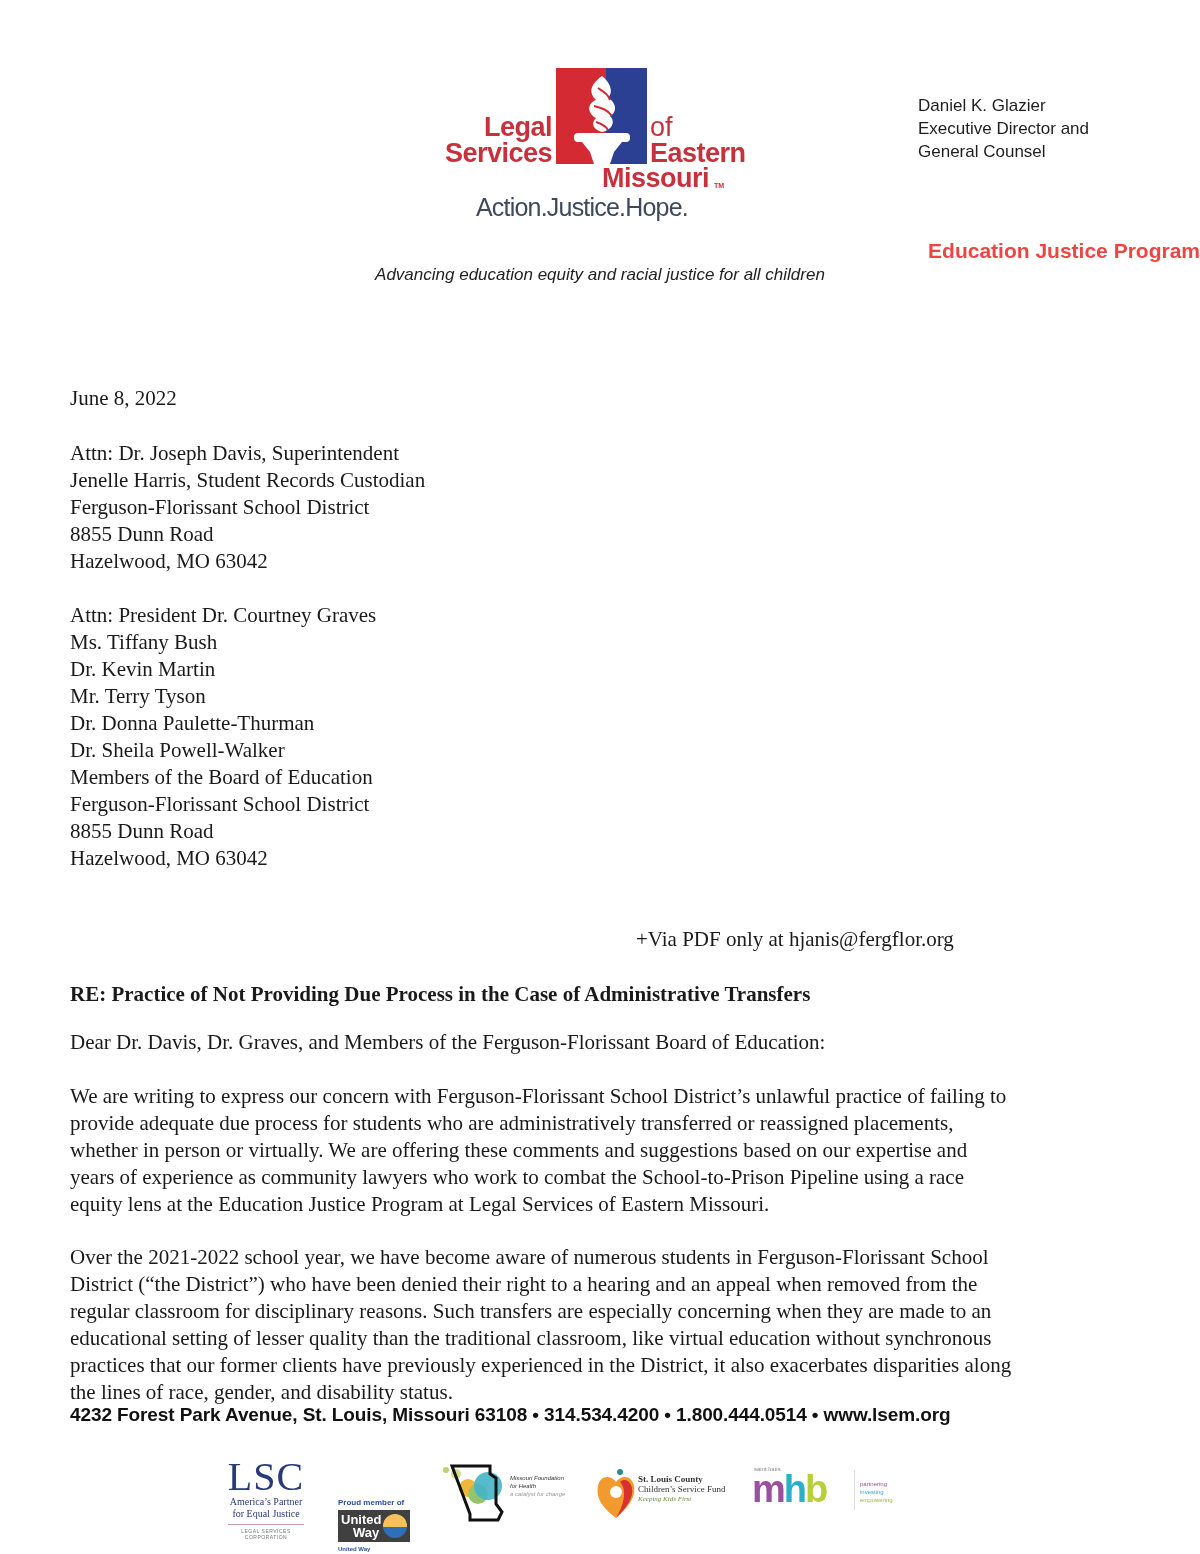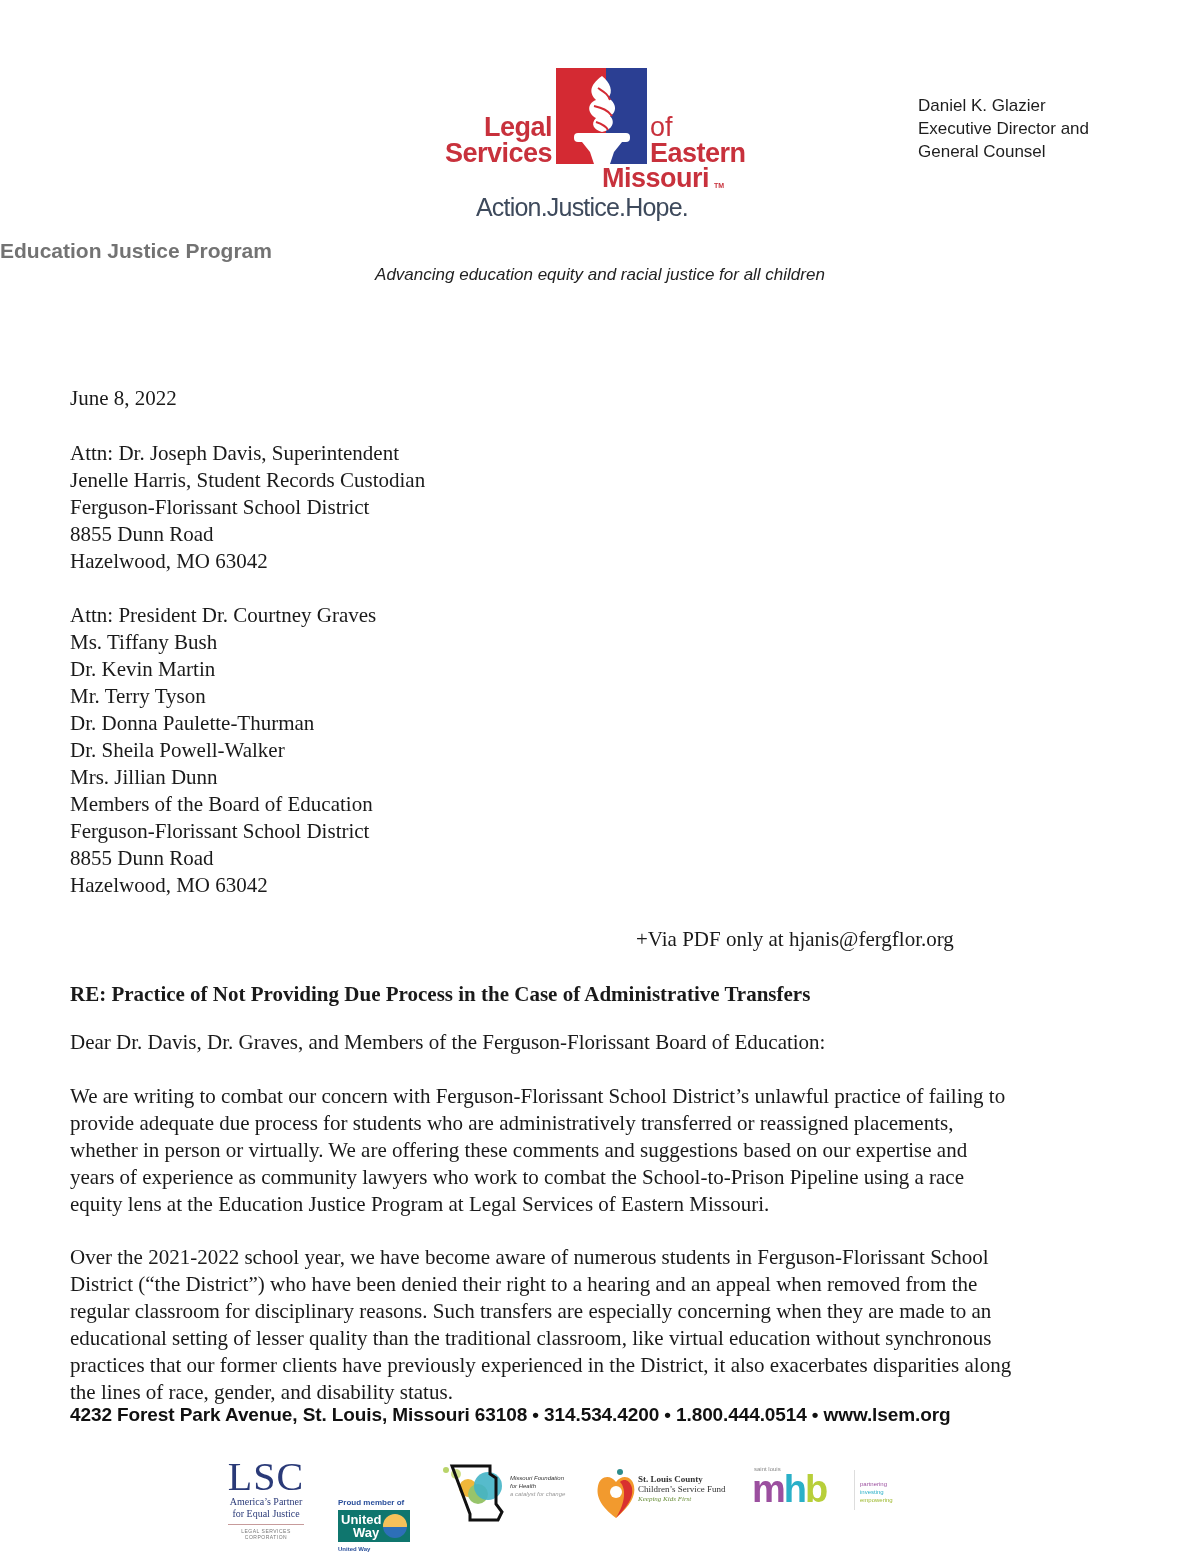--- a/index.html
+++ b/index.html
@@ -14,21 +14,21 @@
   .logo .legal { position: absolute; left: 44px; top: 46px; font: bold 27px/26px "Liberation Sans", sans-serif; color: #c8313c; text-align: right; width: 72px; letter-spacing: -0.5px; }
   .logo .services { position: absolute; left: 4px; top: 72px; font: bold 27px/26px "Liberation Sans", sans-serif; color: #c8313c; text-align: right; width: 112px; letter-spacing: -0.5px; }
   .logo .of { position: absolute; left: 214px; top: 46px; font: 27px/26px "Liberation Sans", sans-serif; color: #c8313c; }
   .logo .eastern { position: absolute; left: 214px; top: 72px; font: bold 27px/26px "Liberation Sans", sans-serif; color: #c8313c; letter-spacing: -0.5px; }
   .logo .missouri { position: absolute; left: 166px; top: 97px; font: bold 27px/26px "Liberation Sans", sans-serif; color: #c8313c; letter-spacing: -0.5px; text-align: center; }
   .logo .tm { position: absolute; left: 278px; top: 114px; font: bold 7px "Liberation Sans", sans-serif; color: #c8313c; }
   .logo .tagline { position: absolute; left: 40px; top: 124px; font: 25px/30px "Liberation Sans", sans-serif; color: #3e4a5c; letter-spacing: -0.8px; }
 
   .exec { left: 918px; top: 94px; font: 17px/23px "Liberation Sans", sans-serif; color: #1e1e1e; }
 
-  .program { left: 0; width: 1200px; top: 238px; text-align: left; font: bold 21px/26px "Liberation Sans", sans-serif; color: #737373; }
+  .program { left: 0; width: 1200px; top: 238px; text-align: right; font: bold 21px/26px "Liberation Sans", sans-serif; color: #ef4444; }
   .program-sub { left: 0; width: 1200px; top: 264px; text-align: center; font: italic 17px/22px "Liberation Sans", sans-serif; color: #222; }
 
   .serif { font-family: "Liberation Serif", serif; font-size: 21px; line-height: 27px; color: #1a1a1a; margin-top: 44px; }
   .date { left: 70px; top: 341px; }
   .block1 { left: 70px; top: 396px; }
   .block2 { left: 70px; top: 558px; }
   .line { white-space: nowrap; }
   .via { left: 636px; top: 882px; }
   .re { left: 70px; top: 937px; font-weight: bold; }
   .dear { left: 70px; top: 985px; }
@@ -41,21 +41,21 @@
   
   .partner { position: absolute; top: 1458px; height: 78px; }
   .lsc { left: 222px; width: 88px; text-align: center; font-family: "Liberation Serif", serif; color: #2a3a78; }
   .lsc .big { font-size: 40px; line-height: 38px; letter-spacing: 1px; }
   .lsc .small { font-size: 10px; line-height: 12px; color: #2a3a78; }
   .lsc .rule { height: 1px; background: #c79b9b; margin: 4px 6px 3px; }
   .lsc .corp { font: 5px "Liberation Sans", sans-serif; color: #777; letter-spacing: 0.5px; }
 
   .uw { left: 338px; width: 80px; font-family: "Liberation Sans", sans-serif; margin-top: 40px; }
   .uw .proud { font-size: 8px; color: #2a4f9b; font-weight: bold; margin-bottom: 3px; }
-  .uw .box { width: 72px; height: 32px; background: #0f766e; position: relative; color: #fff; font-weight: bold; font-size: 13px; line-height: 13px; padding: 3px 0 0 3px; box-sizing: border-box; }
+  .uw .box { width: 72px; height: 32px; background: #404040; position: relative; color: #fff; font-weight: bold; font-size: 13px; line-height: 13px; padding: 3px 0 0 3px; box-sizing: border-box; }
   .uw .circ { position: absolute; right: 3px; top: 4px; width: 24px; height: 24px; border-radius: 50%; background: linear-gradient(#f5c15a 55%, #2d6fb8 55%); }
   .uw .gsl { font-size: 6px; color: #2a4f9b; font-weight: bold; margin-top: 4px; line-height: 7px; }
 
   .mfh { left: 440px; width: 130px; }
   .mfh .txt { position: absolute; left: 70px; top: 16px; font: italic 6px/8px "Liberation Sans", sans-serif; color: #333; }
 
   .csf { left: 596px; width: 140px; }
   .csf .txt { position: absolute; left: 42px; top: 16px; font: 9px/10px "Liberation Serif", serif; color: #333; }
   .csf .slogan { font-style: italic; font-size: 7px; color: #6a8f3a; }
 
@@ -108,35 +108,34 @@
   <div class="line">Hazelwood, MO 63042</div>
 </div>
 
 <div class="abs serif block2">
   <div class="line">Attn: President Dr. Courtney Graves</div>
   <div class="line">Ms. Tiffany Bush</div>
   <div class="line">Dr. Kevin Martin</div>
   <div class="line">Mr. Terry Tyson</div>
   <div class="line">Dr. Donna Paulette-Thurman</div>
   <div class="line">Dr. Sheila Powell-Walker</div>
-  <div class="line">Mrs. Jillian Dunn</div>
   <div class="line">Members of the Board of Education</div>
   <div class="line">Ferguson-Florissant School District</div>
   <div class="line">8855 Dunn Road</div>
   <div class="line">Hazelwood, MO 63042</div>
 </div>
 
 <div class="abs serif via line">+Via PDF only at hjanis@fergflor.org</div>
 
 <div class="abs serif re line">RE: Practice of Not Providing Due Process in the Case of Administrative Transfers</div>
 
 <div class="abs serif dear line">Dear Dr. Davis, Dr. Graves, and Members of the Ferguson-Florissant Board of Education:</div>
 
 <div class="abs serif para p1">
-  <div class="line">We are writing to combat our concern with Ferguson-Florissant School District’s unlawful practice of failing to</div>
+  <div class="line">We are writing to express our concern with Ferguson-Florissant School District’s unlawful practice of failing to</div>
   <div class="line">provide adequate due process for students who are administratively transferred or reassigned placements,</div>
   <div class="line">whether in person or virtually. We are offering these comments and suggestions based on our expertise and</div>
   <div class="line">years of experience as community lawyers who work to combat the School-to-Prison Pipeline using a race</div>
   <div class="line">equity lens at the Education Justice Program at Legal Services of Eastern Missouri.</div>
 </div>
 
 <div class="abs serif para p2">
   <div class="line">Over the 2021-2022 school year, we have become aware of numerous students in Ferguson-Florissant School</div>
   <div class="line">District (“the District”) who have been denied their right to a hearing and an appeal when removed from the</div>
   <div class="line">regular classroom for disciplinary reasons. Such transfers are especially concerning when they are made to an</div>

